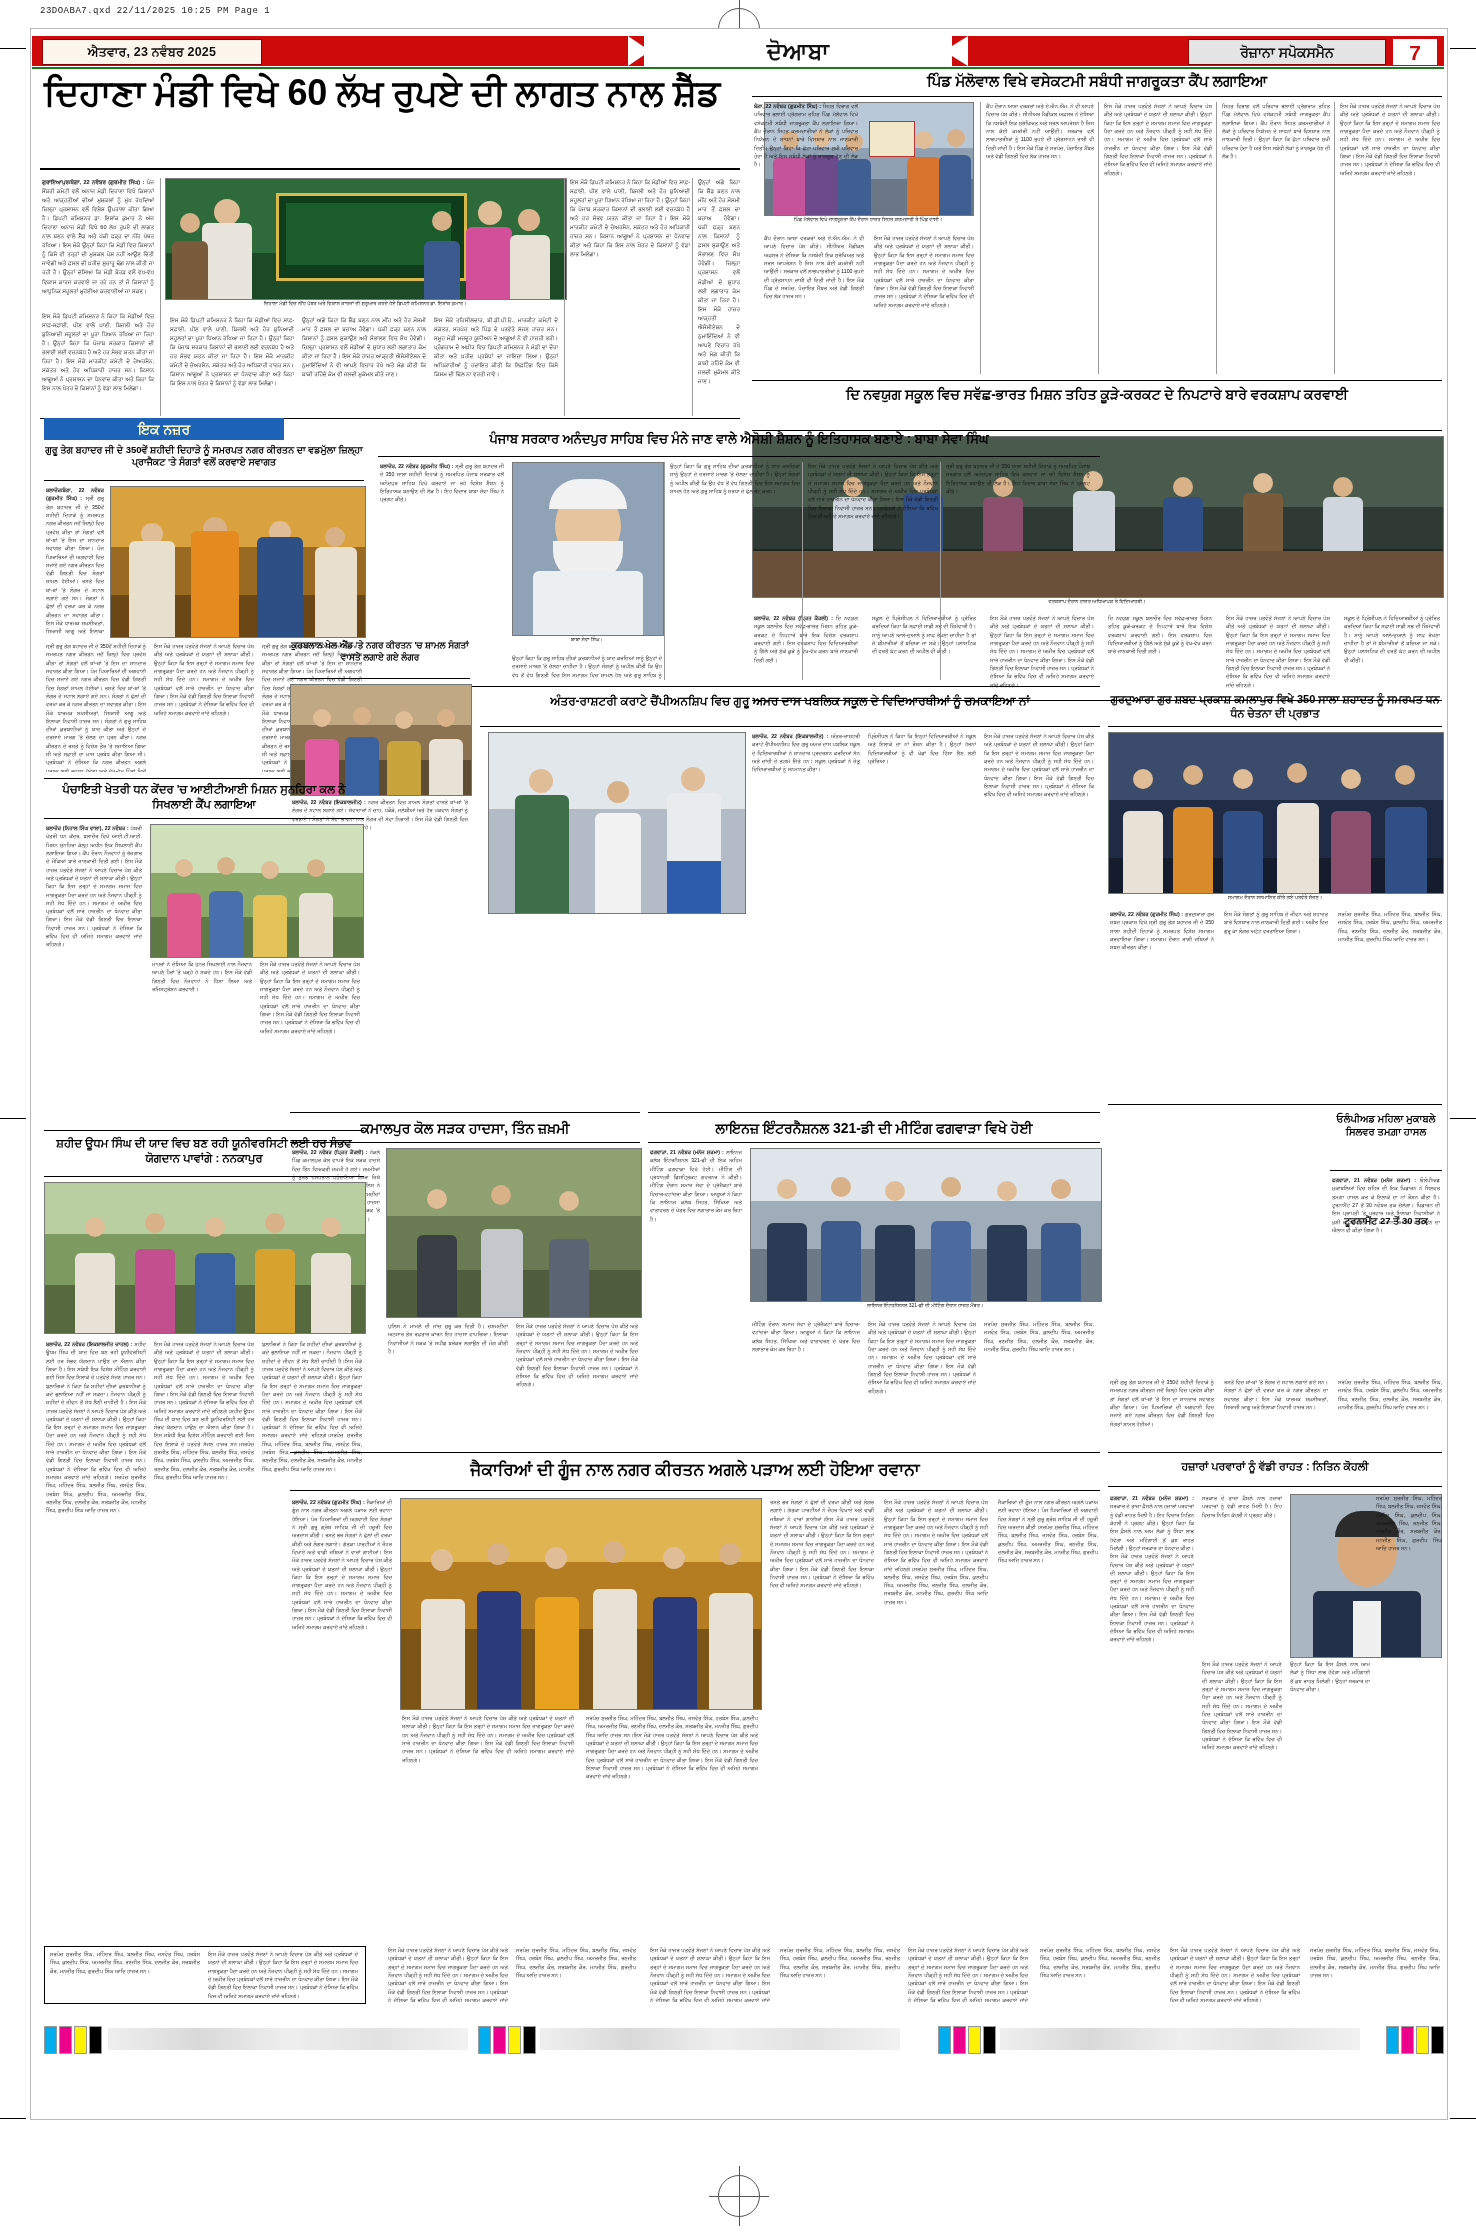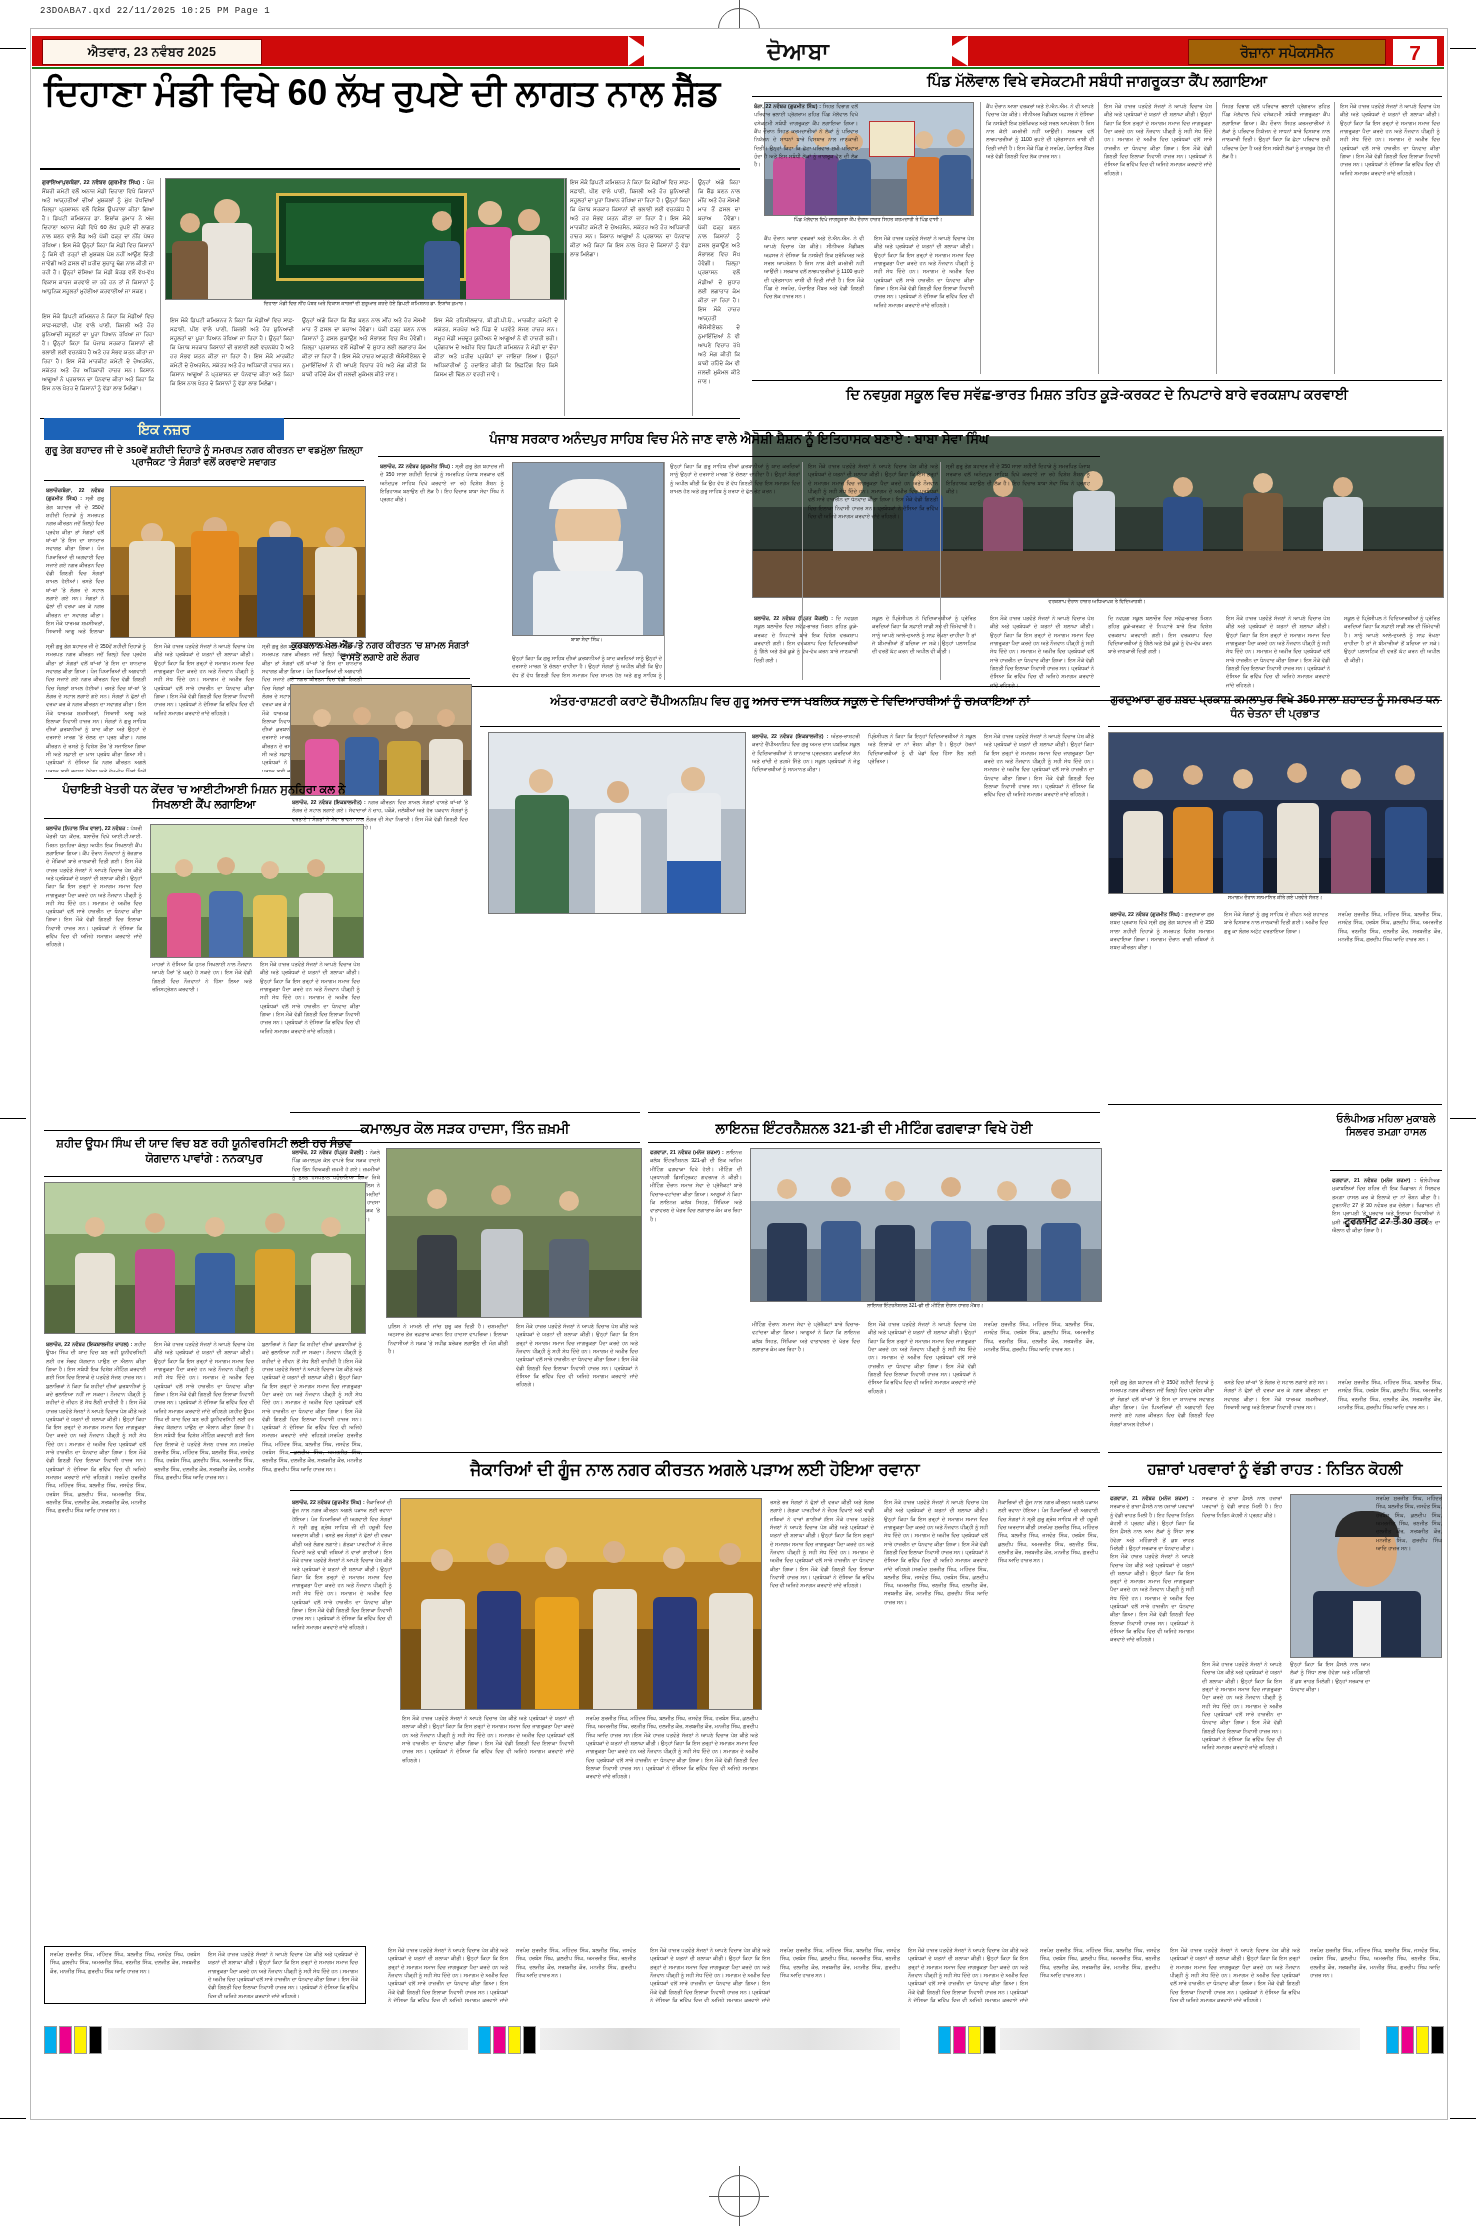--- a/index.html
+++ b/index.html
@@ -21,21 +21,21 @@
   .mh-red{position:absolute;left:0;top:0;width:100%;height:30px;background:#cf0a0a;}
   .mh-notch{position:absolute;top:0;height:30px;background:#fff;}
   .mh-notch.l{left:596px;width:22px;clip-path:polygon(0 0,100% 50%,0 100%);}
   .mh-notch.mid{left:612px;width:308px;}
   .mh-notch.r{left:912px;width:24px;clip-path:polygon(100% 0,0 50%,100% 100%);}
   .mh-datebox{position:absolute;left:10px;top:3px;width:218px;height:24px;background:#fdf6ec;border:1px solid #8a0000;
     display:flex;align-items:center;justify-content:center;}
   .mh-datebox span{font-size:12.5px;font-weight:bold;color:#111;letter-spacing:.2px;}
   .mh-title{position:absolute;left:612px;top:0;width:308px;height:30px;display:flex;align-items:center;justify-content:center;}
   .mh-title span{font-size:23px;font-weight:bold;color:#111;letter-spacing:.5px;}
-  .mh-brandbox{position:absolute;right:58px;top:3px;width:196px;height:24px;background:#a16207;border:1px solid #8a0000;
+  .mh-brandbox{position:absolute;right:58px;top:3px;width:196px;height:24px;background:#e5e5e5;border:1px solid #8a0000;
     display:flex;align-items:center;justify-content:center;}
   .mh-brandbox span{font-size:14px;font-weight:bold;color:#111;}
   .mh-pagebox{position:absolute;right:6px;top:2px;width:44px;height:26px;background:#fff;border:1.5px solid #cf0a0a;
     display:flex;align-items:center;justify-content:center;}
   .mh-pagebox span{font-size:21px;font-weight:bold;color:#cf0a0a;line-height:1;}
   .mh-underline{position:absolute;left:32px;top:67px;width:1412px;height:1.5px;background:#1c7a1c;}
 
   
   .col-rule{position:absolute;background:#9a9a9a;width:1px;}
   .hr{position:absolute;background:#000;height:1px;}
@@ -487,21 +487,21 @@
     <span>ਰਸਤੇ ਭਰ ਸੰਗਤਾਂ ਨੇ ਫੁੱਲਾਂ ਦੀ ਵਰਖਾ ਕੀਤੀ ਅਤੇ ਲੰਗਰ ਲਗਾਏ। ਗੱਤਕਾ ਪਾਰਟੀਆਂ ਨੇ ਜੌਹਰ ਵਿਖਾਏ ਅਤੇ ਢਾਡੀ ਜਥਿਆਂ ਨੇ ਵਾਰਾਂ ਗਾਈਆਂ।</span>
     <span>ਇਸ ਮੌਕੇ ਹਾਜ਼ਰ ਪਤਵੰਤੇ ਸੱਜਣਾਂ ਨੇ ਆਪਣੇ ਵਿਚਾਰ ਪੇਸ਼ ਕੀਤੇ ਅਤੇ ਪ੍ਰਬੰਧਕਾਂ ਦੇ ਯਤਨਾਂ ਦੀ ਸ਼ਲਾਘਾ ਕੀਤੀ। ਉਨ੍ਹਾਂ ਕਿਹਾ ਕਿ ਇਸ ਤਰ੍ਹਾਂ ਦੇ ਸਮਾਗਮ ਸਮਾਜ ਵਿਚ ਜਾਗਰੂਕਤਾ ਪੈਦਾ ਕਰਦੇ ਹਨ ਅਤੇ ਨੌਜਵਾਨ ਪੀੜ੍ਹੀ ਨੂੰ ਸਹੀ ਸੇਧ ਦਿੰਦੇ ਹਨ। ਸਮਾਗਮ ਦੇ ਅਖ਼ੀਰ ਵਿਚ ਪ੍ਰਬੰਧਕਾਂ ਵਲੋਂ ਸਾਰੇ ਹਾਜ਼ਰੀਨ ਦਾ ਧੰਨਵਾਦ ਕੀਤਾ ਗਿਆ। ਇਸ ਮੌਕੇ ਵੱਡੀ ਗਿਣਤੀ ਵਿਚ ਇਲਾਕਾ ਨਿਵਾਸੀ ਹਾਜ਼ਰ ਸਨ। ਪ੍ਰਬੰਧਕਾਂ ਨੇ ਦੱਸਿਆ ਕਿ ਭਵਿੱਖ ਵਿਚ ਵੀ ਅਜਿਹੇ ਸਮਾਗਮ ਕਰਵਾਏ ਜਾਂਦੇ ਰਹਿਣਗੇ।</span>
   </div>
   <div class="body sm" style="left:770px;top:1498px;width:104px;height:420px;"><span>ਰਸਤੇ ਭਰ ਸੰਗਤਾਂ ਨੇ ਫੁੱਲਾਂ ਦੀ ਵਰਖਾ ਕੀਤੀ ਅਤੇ ਲੰਗਰ ਲਗਾਏ। ਗੱਤਕਾ ਪਾਰਟੀਆਂ ਨੇ ਜੌਹਰ ਵਿਖਾਏ ਅਤੇ ਢਾਡੀ ਜਥਿਆਂ ਨੇ ਵਾਰਾਂ ਗਾਈਆਂ।</span><span>ਇਸ ਮੌਕੇ ਹਾਜ਼ਰ ਪਤਵੰਤੇ ਸੱਜਣਾਂ ਨੇ ਆਪਣੇ ਵਿਚਾਰ ਪੇਸ਼ ਕੀਤੇ ਅਤੇ ਪ੍ਰਬੰਧਕਾਂ ਦੇ ਯਤਨਾਂ ਦੀ ਸ਼ਲਾਘਾ ਕੀਤੀ। ਉਨ੍ਹਾਂ ਕਿਹਾ ਕਿ ਇਸ ਤਰ੍ਹਾਂ ਦੇ ਸਮਾਗਮ ਸਮਾਜ ਵਿਚ ਜਾਗਰੂਕਤਾ ਪੈਦਾ ਕਰਦੇ ਹਨ ਅਤੇ ਨੌਜਵਾਨ ਪੀੜ੍ਹੀ ਨੂੰ ਸਹੀ ਸੇਧ ਦਿੰਦੇ ਹਨ। ਸਮਾਗਮ ਦੇ ਅਖ਼ੀਰ ਵਿਚ ਪ੍ਰਬੰਧਕਾਂ ਵਲੋਂ ਸਾਰੇ ਹਾਜ਼ਰੀਨ ਦਾ ਧੰਨਵਾਦ ਕੀਤਾ ਗਿਆ। ਇਸ ਮੌਕੇ ਵੱਡੀ ਗਿਣਤੀ ਵਿਚ ਇਲਾਕਾ ਨਿਵਾਸੀ ਹਾਜ਼ਰ ਸਨ। ਪ੍ਰਬੰਧਕਾਂ ਨੇ ਦੱਸਿਆ ਕਿ ਭਵਿੱਖ ਵਿਚ ਵੀ ਅਜਿਹੇ ਸਮਾਗਮ ਕਰਵਾਏ ਜਾਂਦੇ ਰਹਿਣਗੇ।</span></div>
   <div class="body sm" style="left:884px;top:1498px;width:104px;height:420px;"><span>ਇਸ ਮੌਕੇ ਹਾਜ਼ਰ ਪਤਵੰਤੇ ਸੱਜਣਾਂ ਨੇ ਆਪਣੇ ਵਿਚਾਰ ਪੇਸ਼ ਕੀਤੇ ਅਤੇ ਪ੍ਰਬੰਧਕਾਂ ਦੇ ਯਤਨਾਂ ਦੀ ਸ਼ਲਾਘਾ ਕੀਤੀ। ਉਨ੍ਹਾਂ ਕਿਹਾ ਕਿ ਇਸ ਤਰ੍ਹਾਂ ਦੇ ਸਮਾਗਮ ਸਮਾਜ ਵਿਚ ਜਾਗਰੂਕਤਾ ਪੈਦਾ ਕਰਦੇ ਹਨ ਅਤੇ ਨੌਜਵਾਨ ਪੀੜ੍ਹੀ ਨੂੰ ਸਹੀ ਸੇਧ ਦਿੰਦੇ ਹਨ। ਸਮਾਗਮ ਦੇ ਅਖ਼ੀਰ ਵਿਚ ਪ੍ਰਬੰਧਕਾਂ ਵਲੋਂ ਸਾਰੇ ਹਾਜ਼ਰੀਨ ਦਾ ਧੰਨਵਾਦ ਕੀਤਾ ਗਿਆ। ਇਸ ਮੌਕੇ ਵੱਡੀ ਗਿਣਤੀ ਵਿਚ ਇਲਾਕਾ ਨਿਵਾਸੀ ਹਾਜ਼ਰ ਸਨ। ਪ੍ਰਬੰਧਕਾਂ ਨੇ ਦੱਸਿਆ ਕਿ ਭਵਿੱਖ ਵਿਚ ਵੀ ਅਜਿਹੇ ਸਮਾਗਮ ਕਰਵਾਏ ਜਾਂਦੇ ਰਹਿਣਗੇ।</span><span>ਸਰਪੰਚ ਸੁਰਜੀਤ ਸਿੰਘ, ਮਹਿੰਦਰ ਸਿੰਘ, ਬਲਜੀਤ ਸਿੰਘ, ਜਸਵੰਤ ਸਿੰਘ, ਹਰਬੰਸ ਸਿੰਘ, ਕੁਲਦੀਪ ਸਿੰਘ, ਅਮਰਜੀਤ ਸਿੰਘ, ਰਣਜੀਤ ਸਿੰਘ, ਦਲਜੀਤ ਕੌਰ, ਸਰਬਜੀਤ ਕੌਰ, ਮਨਜੀਤ ਸਿੰਘ, ਗੁਰਦੀਪ ਸਿੰਘ ਆਦਿ ਹਾਜ਼ਰ ਸਨ।</span></div>
   <div class="body sm" style="left:998px;top:1498px;width:100px;height:420px;"><span>ਜੈਕਾਰਿਆਂ ਦੀ ਗੂੰਜ ਨਾਲ ਨਗਰ ਕੀਰਤਨ ਅਗਲੇ ਪੜਾਅ ਲਈ ਰਵਾਨਾ ਹੋਇਆ। ਪੰਜ ਪਿਆਰਿਆਂ ਦੀ ਅਗਵਾਈ ਵਿਚ ਸੰਗਤਾਂ ਨੇ ਸ੍ਰੀ ਗੁਰੂ ਗ੍ਰੰਥ ਸਾਹਿਬ ਜੀ ਦੀ ਹਜ਼ੂਰੀ ਵਿਚ ਅਰਦਾਸ ਕੀਤੀ।</span><span>ਸਰਪੰਚ ਸੁਰਜੀਤ ਸਿੰਘ, ਮਹਿੰਦਰ ਸਿੰਘ, ਬਲਜੀਤ ਸਿੰਘ, ਜਸਵੰਤ ਸਿੰਘ, ਹਰਬੰਸ ਸਿੰਘ, ਕੁਲਦੀਪ ਸਿੰਘ, ਅਮਰਜੀਤ ਸਿੰਘ, ਰਣਜੀਤ ਸਿੰਘ, ਦਲਜੀਤ ਕੌਰ, ਸਰਬਜੀਤ ਕੌਰ, ਮਨਜੀਤ ਸਿੰਘ, ਗੁਰਦੀਪ ਸਿੰਘ ਆਦਿ ਹਾਜ਼ਰ ਸਨ।</span></div>
   <div class="body sm" style="left:402px;top:1714px;width:172px;height:206px;"><span>ਇਸ ਮੌਕੇ ਹਾਜ਼ਰ ਪਤਵੰਤੇ ਸੱਜਣਾਂ ਨੇ ਆਪਣੇ ਵਿਚਾਰ ਪੇਸ਼ ਕੀਤੇ ਅਤੇ ਪ੍ਰਬੰਧਕਾਂ ਦੇ ਯਤਨਾਂ ਦੀ ਸ਼ਲਾਘਾ ਕੀਤੀ। ਉਨ੍ਹਾਂ ਕਿਹਾ ਕਿ ਇਸ ਤਰ੍ਹਾਂ ਦੇ ਸਮਾਗਮ ਸਮਾਜ ਵਿਚ ਜਾਗਰੂਕਤਾ ਪੈਦਾ ਕਰਦੇ ਹਨ ਅਤੇ ਨੌਜਵਾਨ ਪੀੜ੍ਹੀ ਨੂੰ ਸਹੀ ਸੇਧ ਦਿੰਦੇ ਹਨ। ਸਮਾਗਮ ਦੇ ਅਖ਼ੀਰ ਵਿਚ ਪ੍ਰਬੰਧਕਾਂ ਵਲੋਂ ਸਾਰੇ ਹਾਜ਼ਰੀਨ ਦਾ ਧੰਨਵਾਦ ਕੀਤਾ ਗਿਆ। ਇਸ ਮੌਕੇ ਵੱਡੀ ਗਿਣਤੀ ਵਿਚ ਇਲਾਕਾ ਨਿਵਾਸੀ ਹਾਜ਼ਰ ਸਨ। ਪ੍ਰਬੰਧਕਾਂ ਨੇ ਦੱਸਿਆ ਕਿ ਭਵਿੱਖ ਵਿਚ ਵੀ ਅਜਿਹੇ ਸਮਾਗਮ ਕਰਵਾਏ ਜਾਂਦੇ ਰਹਿਣਗੇ।</span></div>
   <div class="body sm" style="left:586px;top:1714px;width:172px;height:206px;"><span>ਸਰਪੰਚ ਸੁਰਜੀਤ ਸਿੰਘ, ਮਹਿੰਦਰ ਸਿੰਘ, ਬਲਜੀਤ ਸਿੰਘ, ਜਸਵੰਤ ਸਿੰਘ, ਹਰਬੰਸ ਸਿੰਘ, ਕੁਲਦੀਪ ਸਿੰਘ, ਅਮਰਜੀਤ ਸਿੰਘ, ਰਣਜੀਤ ਸਿੰਘ, ਦਲਜੀਤ ਕੌਰ, ਸਰਬਜੀਤ ਕੌਰ, ਮਨਜੀਤ ਸਿੰਘ, ਗੁਰਦੀਪ ਸਿੰਘ ਆਦਿ ਹਾਜ਼ਰ ਸਨ।</span><span>ਇਸ ਮੌਕੇ ਹਾਜ਼ਰ ਪਤਵੰਤੇ ਸੱਜਣਾਂ ਨੇ ਆਪਣੇ ਵਿਚਾਰ ਪੇਸ਼ ਕੀਤੇ ਅਤੇ ਪ੍ਰਬੰਧਕਾਂ ਦੇ ਯਤਨਾਂ ਦੀ ਸ਼ਲਾਘਾ ਕੀਤੀ। ਉਨ੍ਹਾਂ ਕਿਹਾ ਕਿ ਇਸ ਤਰ੍ਹਾਂ ਦੇ ਸਮਾਗਮ ਸਮਾਜ ਵਿਚ ਜਾਗਰੂਕਤਾ ਪੈਦਾ ਕਰਦੇ ਹਨ ਅਤੇ ਨੌਜਵਾਨ ਪੀੜ੍ਹੀ ਨੂੰ ਸਹੀ ਸੇਧ ਦਿੰਦੇ ਹਨ। ਸਮਾਗਮ ਦੇ ਅਖ਼ੀਰ ਵਿਚ ਪ੍ਰਬੰਧਕਾਂ ਵਲੋਂ ਸਾਰੇ ਹਾਜ਼ਰੀਨ ਦਾ ਧੰਨਵਾਦ ਕੀਤਾ ਗਿਆ। ਇਸ ਮੌਕੇ ਵੱਡੀ ਗਿਣਤੀ ਵਿਚ ਇਲਾਕਾ ਨਿਵਾਸੀ ਹਾਜ਼ਰ ਸਨ। ਪ੍ਰਬੰਧਕਾਂ ਨੇ ਦੱਸਿਆ ਕਿ ਭਵਿੱਖ ਵਿਚ ਵੀ ਅਜਿਹੇ ਸਮਾਗਮ ਕਰਵਾਏ ਜਾਂਦੇ ਰਹਿਣਗੇ।</span></div>
 
   <div class="hr" style="left:1108px;top:1452px;width:334px;"></div>
-  <div class="sechead" style="left:1108px;top:1460px;width:334px;font-size:15px;">ਹਜ਼ਾਰਾਂ ਪਰਵਾਰਾਂ ਨੂੰ ਵੱਡੀ ਰਾਹਤ : ਨਿਤਿਨ ਕੋਹਲੀ</div>
+  <div class="sechead" style="left:1108px;top:1460px;width:334px;font-size:11px;">ਹਜ਼ਾਰਾਂ ਪਰਵਾਰਾਂ ਨੂੰ ਵੱਡੀ ਰਾਹਤ : ਨਿਤਿਨ ਕੋਹਲੀ</div>
   <div class="hr" style="left:1108px;top:1486px;width:334px;"></div>
   <div class="photo p-portrait" style="left:1290px;top:1494px;width:150px;height:162px;">
     <div class="ph-in" style="background:linear-gradient(#aab6c2 0 100%);"></div>
     <div class="head" style="left:46px;top:22px;width:60px;height:70px;background:#d9a97c;"></div>
     <div style="position:absolute;left:44px;top:16px;width:64px;height:26px;background:#2b2b2b;border-radius:34px 34px 0 0;"></div>
     <div class="fig" style="left:22px;bottom:0;width:108px;height:66px;background:#233049;"></div>
     <div style="position:absolute;left:62px;bottom:0;width:28px;height:56px;background:#f0f0f0;"></div>
   </div>
   <div class="body sm" style="left:1110px;top:1494px;width:84px;height:420px;">
     <span class="dateline">ਫਗਵਾੜਾ, 21 ਨਵੰਬਰ (ਮਨੋਜ ਸ਼ਰਮਾ) :</span>

